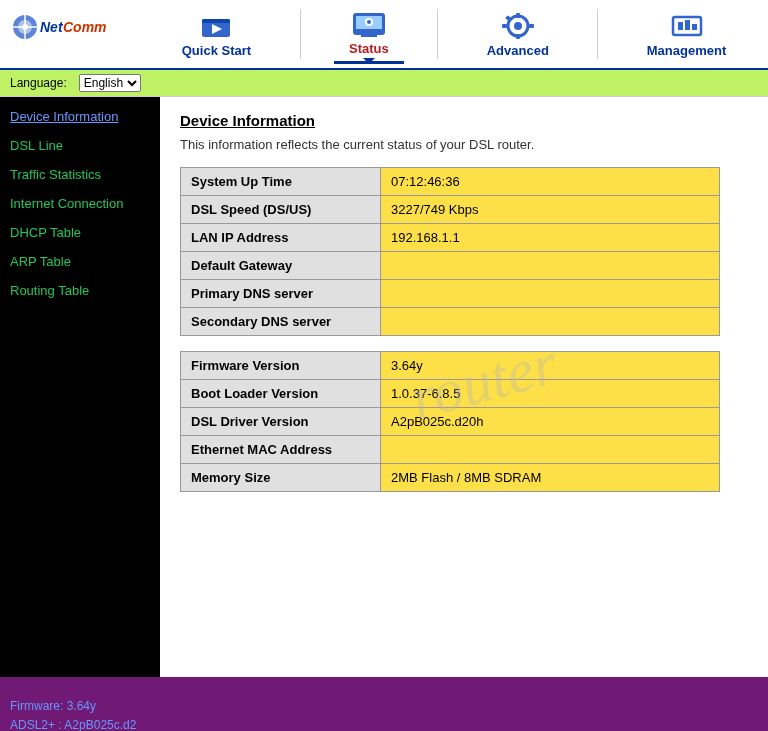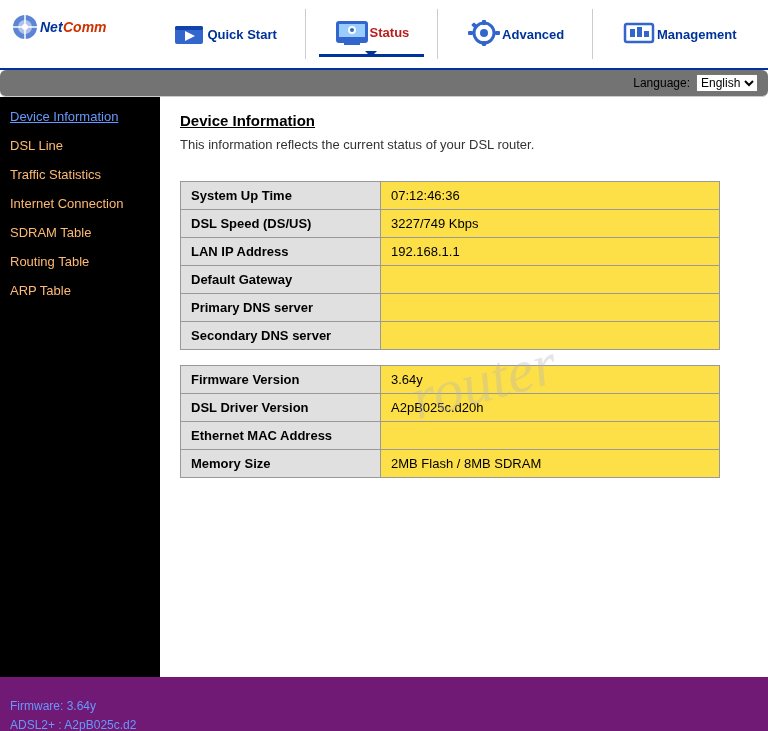--- a/index.html
+++ b/index.html
@@ -20,20 +20,21 @@
       align-items: center;
     }
     #nav-area {
       display: flex;
       align-items: center;
       flex: 1;
       justify-content: space-around;
     }
     .nav-item {
       display: flex;
+      flex-direction: column;
       align-items: center;
       cursor: pointer;
       padding: 5px 15px;
       color: #003399;
       font-size: 13px;
       font-weight: bold;
       text-decoration: none;
       position: relative;
     }
     .nav-item.active {
@@ -58,51 +59,49 @@
       transform: translateX(-50%);
       width: 0;
       height: 0;
       border-left: 6px solid transparent;
       border-right: 6px solid transparent;
       border-top: 6px solid #003399;
     }
 
     
     #lang-bar {
-      background: #737373;
+      background: #bef264;
       border-bottom: 1px solid #ccc;
       display: flex;
-      justify-content: flex-end;
       align-items: center;
       padding: 4px 10px;
       font-size: 12px;
-      border-radius: 6px;
     }
     #lang-bar select {
-      margin-left: 6px;
+      margin-left: 12px;
       font-size: 12px;
     }
 
     
     #main {
       display: flex;
       min-height: 580px;
       border-radius: 21px;
     }
 
     
     #sidebar {
       width: 160px;
       background: #000;
       padding: 5px 0;
       flex-shrink: 0;
     }
     .sidebar-item {
       padding: 7px 10px;
-      color: #fdba74;
+      color: #22c55e;
       font-size: 13px;
       cursor: pointer;
       display: block;
       text-decoration: none;
     }
     .sidebar-item.active {
       color: #6699ff;
       text-decoration: underline;
     }
 
@@ -116,21 +115,21 @@
     #content-title {
       font-size: 15px;
       font-weight: bold;
       color: #000;
       margin-bottom: 8px;
       text-decoration: underline;
     }
     #content-desc {
       font-size: 13px;
       color: #333;
-      margin-bottom: 29px;
+      margin-bottom: 15px;
     }
 
     
     .info-table {
       width: 540px;
       border-collapse: collapse;
       margin-bottom: 15px;
     }
     .info-table tr td {
       border: 1px solid #999;
@@ -243,23 +242,23 @@
   <select><option>English</option></select>
 </div>
 
 <div id="main">
 
   <div id="sidebar">
     <a class="sidebar-item active">Device Information</a>
     <a class="sidebar-item">DSL Line</a>
     <a class="sidebar-item">Traffic Statistics</a>
     <a class="sidebar-item">Internet Connection</a>
-    <a class="sidebar-item">SDRAM Table</a>
+    <a class="sidebar-item">DHCP Table</a>
+    <a class="sidebar-item">ARP Table</a>
     <a class="sidebar-item">Routing Table</a>
-    <a class="sidebar-item">ARP Table</a>
   </div>
 
   <div id="content">
     <div id="content-title">Device Information</div>
     <div id="content-desc">This information reflects the current status of your DSL router.</div>
 
     <div class="watermark">router</div>
 
     <table class="info-table">
       <tbody id="table1-body">
@@ -290,20 +289,24 @@
         </tbody>
     </table>
 
     <table class="info-table">
       <tbody id="table2-body">
       <tr>
             <td>Firmware Version</td>
             <td>3.64y</td>
           </tr>
           <tr>
+            <td>Boot Loader Version</td>
+            <td>1.0.37-6.8.5</td>
+          </tr>
+          <tr>
             <td>DSL Driver Version</td>
             <td>A2pB025c.d20h</td>
           </tr>
           <tr>
             <td>Ethernet MAC Address</td>
             <td></td>
           </tr>
           <tr>
             <td>Memory Size</td>
             <td>2MB Flash / 8MB SDRAM</td>

